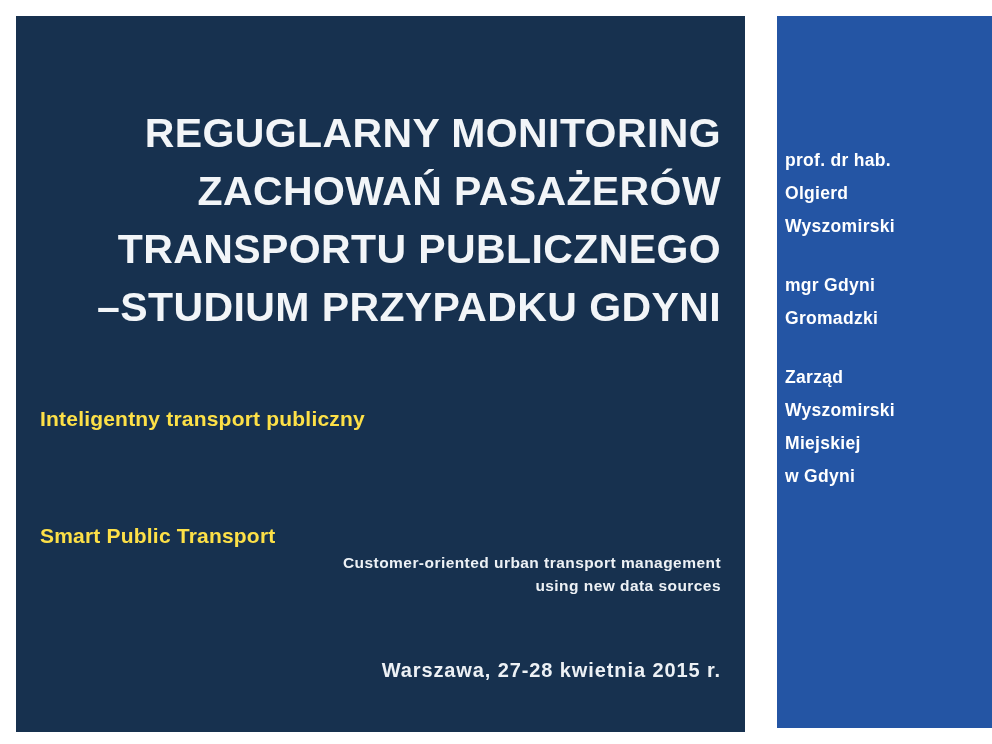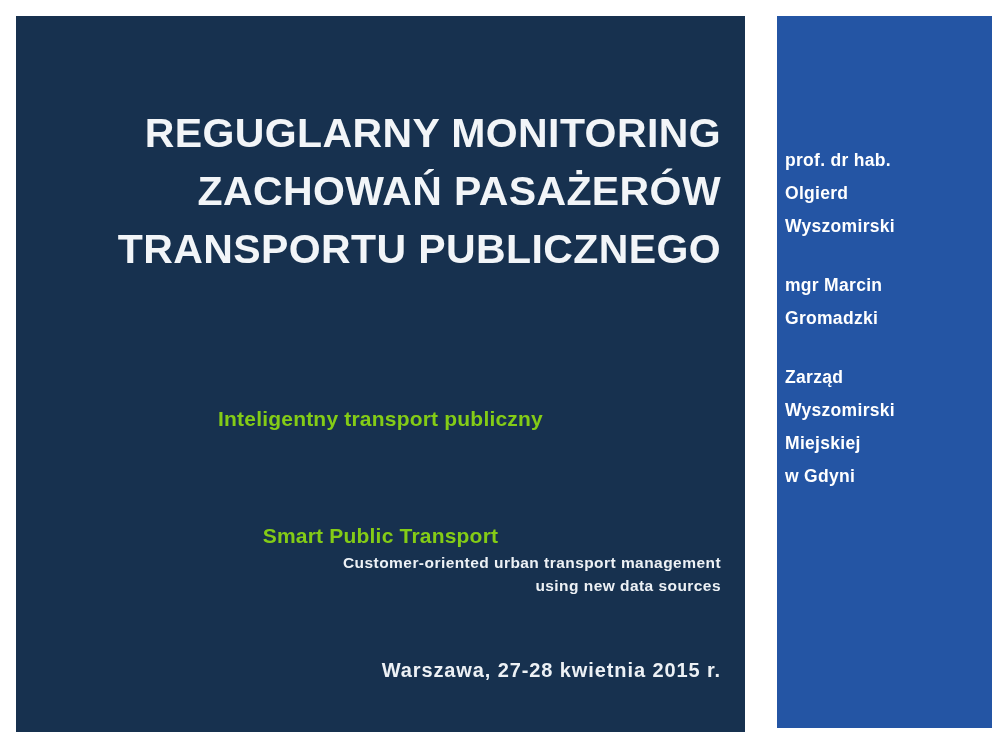--- a/index.html
+++ b/index.html
@@ -61,27 +61,27 @@
     text-align: right;
   }
   #subtitle-en {
     position: absolute;
     left: 24px;
     top: 505px;
     width: 681px;
     text-align: right;
   }
   .sub-head {
-    color: #84cc16;
+    color: #fde047;
     font-size: 21px;
     font-weight: bold;
     line-height: 30px;
     letter-spacing: 0.2px;
     white-space: nowrap;
-    text-align: center;
+    text-align: left;
   }
   .sub-line {
     color: #EDF1F5;
     font-size: 15.5px;
     font-weight: bold;
     line-height: 23px;
     letter-spacing: 0.45px;
     white-space: nowrap;
     text-align: right;
   }
@@ -140,20 +140,21 @@
 <body>
 
 <div id="slide">
 
   <div id="main-panel">
 
     <div id="title-block">
       <div class="title-line">REGUGLARNY MONITORING</div>
       <div class="title-line">ZACHOWAŃ PASAŻERÓW</div>
       <div class="title-line">TRANSPORTU PUBLICZNEGO</div>
+      <div class="title-line">–STUDIUM PRZYPADKU GDYNI</div>
     </div>
 
     <div id="subtitle-pl">
       <div class="sub-head">Inteligentny transport publiczny</div>
     </div>
 
     <div id="subtitle-en">
       <div class="sub-head">Smart Public Transport</div>
       <div class="sub-line">Customer-oriented urban transport management</div>
       <div class="sub-line">using new data sources</div>
@@ -168,21 +169,21 @@
   <div id="side-panel">
     <div id="side-content">
 
       <div class="side-group">
         <div class="side-line">prof. dr hab.</div>
         <div class="side-line">Olgierd</div>
         <div class="side-line">Wyszomirski</div>
       </div>
 
       <div class="side-group">
-        <div class="side-line">mgr Marcin</div>
+        <div class="side-line">mgr Gdyni</div>
         <div class="side-line">Gromadzki</div>
       </div>
 
       <div class="side-group">
         <div class="side-line">Zarząd</div>
         <div class="side-line">Wyszomirski</div>
         <div class="side-line">Miejskiej</div>
         <div class="side-line">w Gdyni</div>
       </div>
 

